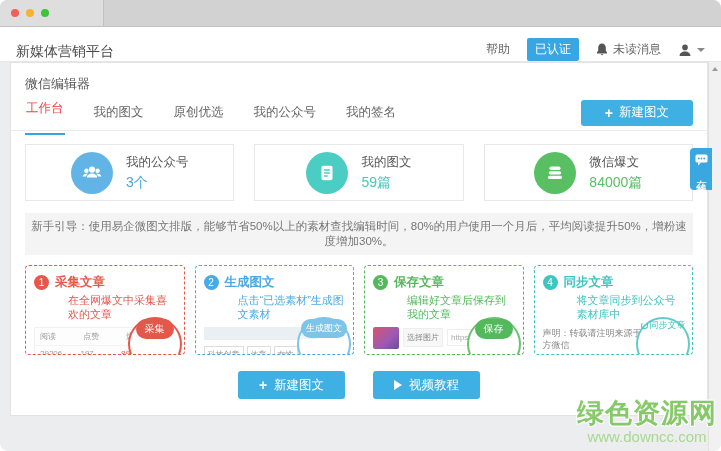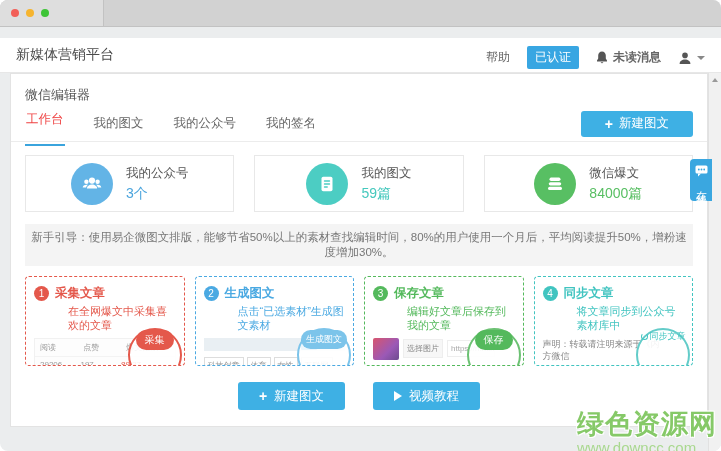--- a/index.html
+++ b/index.html
@@ -5,25 +5,25 @@
   * { margin:0; padding:0; box-sizing:border-box; }
   html,body { width:721px; height:451px; background:#fff; font-family:"Liberation Sans","DejaVu Sans",sans-serif; }
   .window { position:relative; width:721px; height:451px; border-radius:8px; overflow:hidden; background:#ebedee; }
 
   
   .chrome { height:27px; background:#d2d2d2; border-bottom:1px solid #c2c2c2; display:flex; }
   .chrome-tab { width:104px; height:100%; background:#dedede; border-right:1px solid #c2c2c2; display:flex; align-items:center; padding-left:11px; gap:7px; }
   .dot { width:8px; height:8px; border-radius:50%; display:inline-block; }
 
   
-  .appbar { height:35px; background:#fff; border-bottom:1px solid #e7e7e7; display:flex; align-items:flex-start; padding:8px 16px;margin-top:11px; }
+  .appbar { height:35px; background:#fff; border-bottom:1px solid #e7e7e7; display:flex; align-items:flex-end; padding:0 16px; }
   .app-title { font-size:14px; color:#4a4a4a; }
   .appbar-right { margin-left:auto; display:flex; align-items:center; gap:17px; font-size:12px; color:#666; }
   .badge { background:#38a6e2; color:#fff; padding:3px 8px; border-radius:2px; font-size:12px; }
-  .msg, .user { display:flex; align-items:center; gap:5px;font-weight:bold; }
+  .msg, .user { display:flex; align-items:center; gap:5px; }
   .caret-down { width:0; height:0; border-left:4px solid transparent; border-right:4px solid transparent; border-top:4px solid #888; }
 
   
   .page { position:relative; height:389px; }
   .scroll-strip { position:absolute; right:0; top:0; width:13px; height:100%; background:#f1f1f1; border-left:1px solid #e1e1e1; }
   .scroll-up { position:absolute; top:5px; left:3px; width:0; height:0; border-left:3px solid transparent; border-right:3px solid transparent; border-bottom:4px solid #9a9a9a; }
 
   .card { position:absolute; left:10px; top:0; width:698px; background:#fff; border:1px solid #e3e3e3; }
   .panel-title { padding:12px 14px 2px; font-size:13px; color:#555; }
 
@@ -79,21 +79,21 @@
   .statement { font-size:9px; color:#888; line-height:1.35; }
   .tools { display:flex; border-top:1px solid #eee; margin-top:4px; }
 
   .actions { display:flex; justify-content:center; gap:28px; padding:10px 0 16px; }
   .action-btn { background:#3eb0e4; color:#fff; border:none; border-radius:3px; height:28px; padding:0 21px; font-size:12.5px; display:flex; align-items:center; gap:7px; cursor:pointer; }
   .play-tri { width:0; height:0; border-top:5px solid transparent; border-bottom:5px solid transparent; border-left:8px solid #fff; display:inline-block; }
 
   .consult { position:absolute; right:9px; top:86px; width:22px; background:#3aa7e0; border-radius:4px 0 0 4px; color:#fff; display:flex; flex-direction:column; align-items:center; padding:6px 0 7px; gap:5px; cursor:pointer; }
   .consult-label { writing-mode:vertical-lr; text-orientation:upright; font-size:11px; letter-spacing:3px; }
 
-  .watermark { position:absolute; right:4px; bottom:6px; text-align:left; line-height:1.1; }
+  .watermark { position:absolute; right:4px; bottom:6px; text-align:center; line-height:1.1; }
   .wm-title { font-size:27px; font-weight:bold; color:#86c968; letter-spacing:1px;
     text-shadow:-1px -1px 0 #fff,1px -1px 0 #fff,-1px 1px 0 #fff,1px 1px 0 #fff; }
   .wm-url { font-size:15px; color:#a9d88f; }
 </style>
 </head>
 <body>
 
 <div class="window">
 
   <div class="chrome">
@@ -131,20 +131,21 @@
     <div class="scroll-strip">
       <span class="scroll-up"></span>
     </div>
 
     <div class="card">
       <div class="panel-title">微信编辑器</div>
 
       <div class="tabbar">
         <span class="tab-item active">工作台</span>
         <span class="tab-item">我的图文</span>
+        <span class="tab-item">原创优选</span>
         <span class="tab-item">我的公众号</span>
         <span class="tab-item">我的签名</span>
         <button class="new-btn">
           <span class="plus-glyph">+</span>
           <span>新建图文</span>
         </button>
       </div>
 
       <div class="stats">
         <div class="stat">

